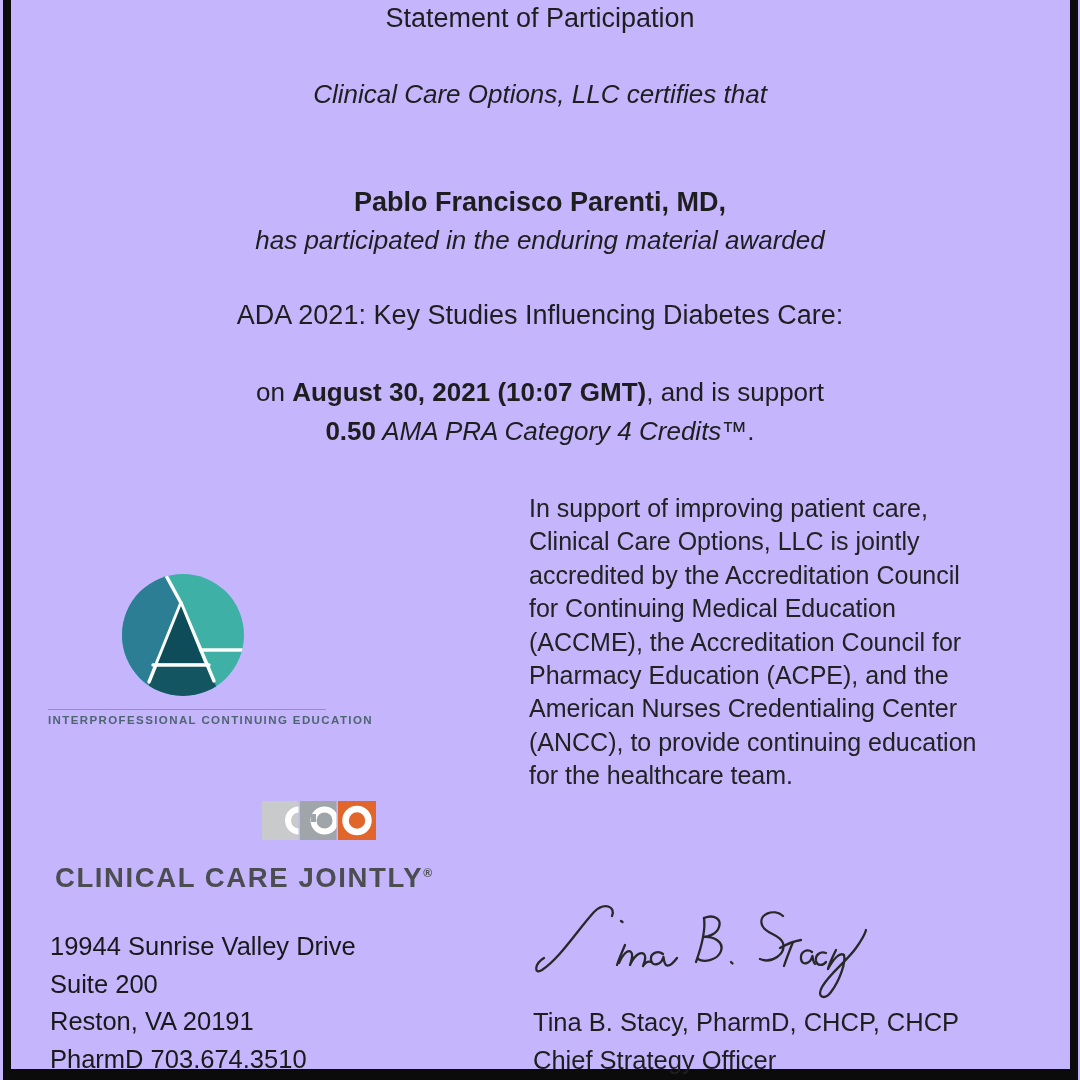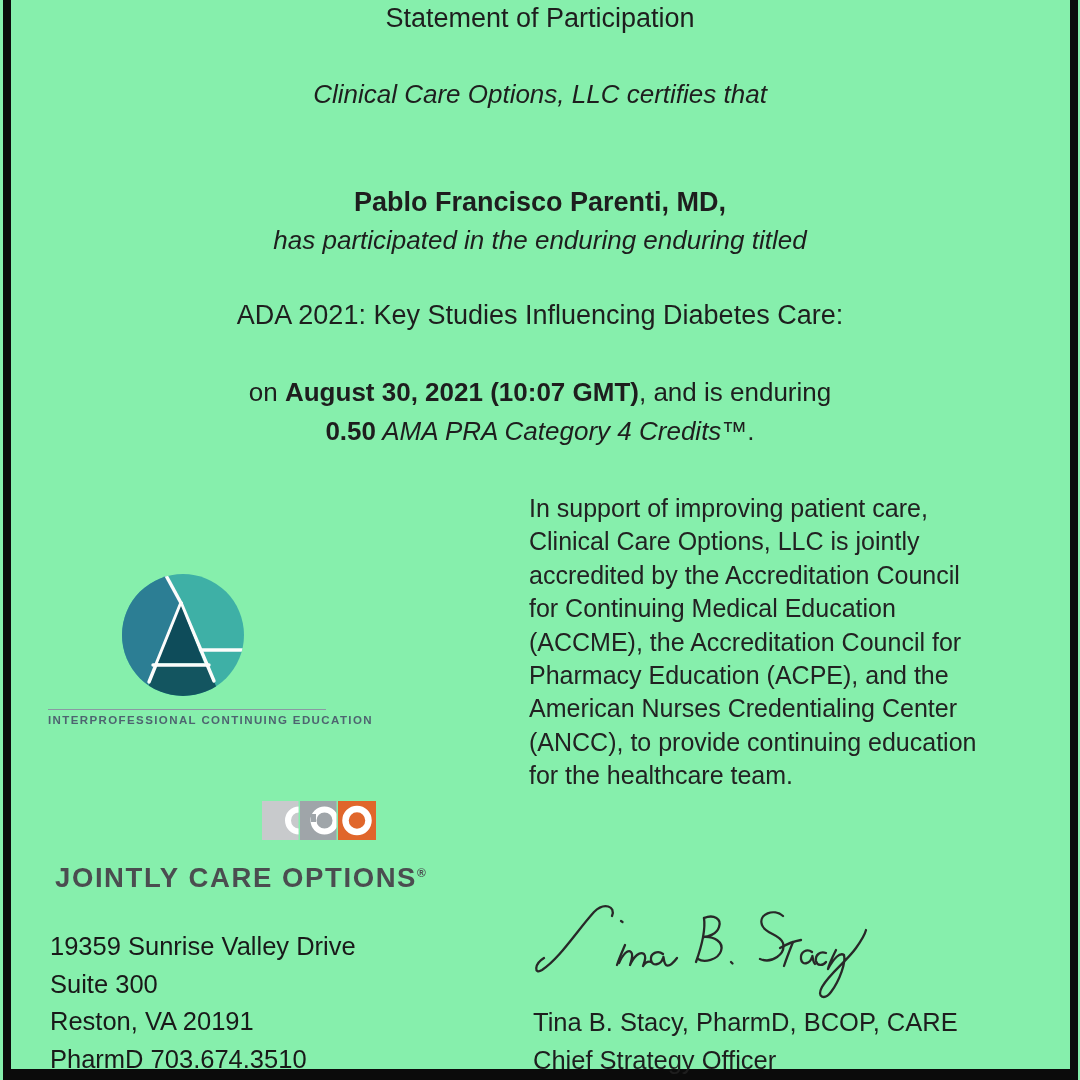--- a/index.html
+++ b/index.html
@@ -1,17 +1,17 @@
 <!DOCTYPE html>
 <html><head>
 <meta charset="utf-8">
 <style>
   html,body{margin:0;padding:0;background:#e8e8e8;}
   .page{
-    position:relative;width:1080px;height:1080px;background:#86efac;
+    position:relative;width:1080px;height:1080px;background:#c4b5fd;
     font-family:"Liberation Sans",sans-serif;color:#1e1e1e;overflow:hidden;
   }
   .border-bar{position:absolute;background:#0b0b0b;}
   .bar-left{left:3px;top:0;width:8px;height:1080px;}
   .bar-right{left:1070px;top:0;width:8px;height:1080px;}
   .bar-bottom{left:3px;top:1069px;width:1075px;height:11px;}
 
   .cline{position:absolute;left:0;width:1080px;text-align:center;white-space:nowrap;}
   .t-title{top:3px;font-size:27px;}
   .t-certifies{top:79px;font-size:26px;font-style:italic;}
@@ -53,24 +53,24 @@
 
 <div class="page">
 
   <div class="border-bar bar-left"></div>
   <div class="border-bar bar-right"></div>
   <div class="border-bar bar-bottom"></div>
 
   <div class="cline t-title">Statement of Participation</div>
   <div class="cline t-certifies">Clinical Care Options, LLC certifies that</div>
   <div class="cline t-recipient">Pablo Francisco Parenti, MD,</div>
-  <div class="cline t-participated">has participated in the enduring enduring titled</div>
+  <div class="cline t-participated">has participated in the enduring material awarded</div>
   <div class="cline t-activity">ADA 2021: Key Studies Influencing Diabetes Care:</div>
 
-  <div class="cline t-award"><span>on </span><span class="b">August 30, 2021 (10:07 GMT)</span><span>, and is enduring</span></div>
+  <div class="cline t-award"><span>on </span><span class="b">August 30, 2021 (10:07 GMT)</span><span>, and is support</span></div>
 
   <div class="cline t-credit"><span class="b">0.50</span><span class="i"> AMA PRA Category 4 Credits</span><span>™.</span></div>
 
   <div class="accred-par">In support of improving patient care,
 Clinical Care Options, LLC is jointly
 accredited by the Accreditation Council
 for Continuing Medical Education
 (ACCME), the Accreditation Council for
 Pharmacy Education (ACPE), and the
 American Nurses Credentialing Center
@@ -112,25 +112,25 @@
         </clipPath>
     </defs>
     <rect x="0" y="0" width="36.5" height="39" fill="#C8CACC"></rect>
     <rect x="38" y="0" width="36.5" height="39" fill="#9FA5A9"></rect>
     <rect x="76" y="0" width="38" height="39" fill="#E0662B"></rect>
     <circle cx="37" cy="19.5" r="11" fill="none" stroke="#ffffff" stroke-width="6" clip-path="url(#sq1c)"></circle>
     <circle cx="62.5" cy="19.5" r="11" fill="none" stroke="#ffffff" stroke-width="6" clip-path="url(#sq2c)"></circle>
     <rect x="49" y="13" width="5" height="8" fill="#9FA5A9"></rect>
     <circle cx="95" cy="19.5" r="11.5" fill="none" stroke="#ffffff" stroke-width="6.5"></circle>
   </svg>
-  <div class="cco-brand"><span>JOINTLY CARE OPTIONS</span><span class="reg">®</span></div>
+  <div class="cco-brand"><span>CLINICAL CARE JOINTLY</span><span class="reg">®</span></div>
 
   <div class="contact">
-    <div>19359 Sunrise Valley Drive</div>
-    <div>Suite 300</div>
+    <div>19944 Sunrise Valley Drive</div>
+    <div>Suite 200</div>
     <div>Reston, VA 20191</div>
     <div>PharmD 703.674.3510</div>
   </div>
 
   <svg class="sig-svg" viewBox="0 0 352 114">
     <g fill="none" stroke="#282828" stroke-width="2.3" stroke-linecap="round" stroke-linejoin="round">
       <path d="M 84,26 C 88,16 76,12 66,22 C 48,42 32,68 14,80 C 6,85 6,74 16,68"></path>
       <path d="M 93,31 l 1.5,1"></path>
       <path d="M 97,55 C 94,62 91,69 89,75"></path>
       <path d="M 91,73 C 95,64 100,59 103,62 C 106,65 103,71 102,75 C 106,66 112,61 116,64 C 119,67 116,73 115,76 C 117,73 120,71 123,72"></path>
@@ -139,16 +139,16 @@
       <path d="M 176,28 C 186,24 194,29 191,37 C 189,44 180,47 175,47 C 186,46 196,52 193,61 C 190,70 176,73 170,69"></path>
       <path d="M 203,72 l 1.5,1.5"></path>
       <path d="M 255,26 C 246,18 230,24 234,35 C 237,44 252,44 255,53 C 258,64 244,74 232,69"></path>
       <path d="M 265,52 C 261,62 258,70 256,76"></path>
       <path d="M 252,58 C 259,54 267,51 273,50"></path>
       <path d="M 284,62 C 279,58 272,62 273,69 C 274,76 282,74 284,67 C 285,63 284,71 287,74"></path>
       <path d="M 298,63 C 292,61 287,65 288,71 C 289,76 295,76 298,72"></path>
       <path d="M 308,60 C 304,68 301,74 300,79 C 306,68 312,62 316,65 C 318,72 312,90 303,102 C 297,110 288,108 294,97 C 302,83 318,72 328,58 C 333,51 337,44 338,40"></path>
     </g>
   </svg>
-  <div class="sig-name">Tina B. Stacy, PharmD, BCOP, CARE</div>
+  <div class="sig-name">Tina B. Stacy, PharmD, CHCP, CHCP</div>
   <div class="sig-title">Chief Strategy Officer</div>
 
 </div>
 
 </body></html>

